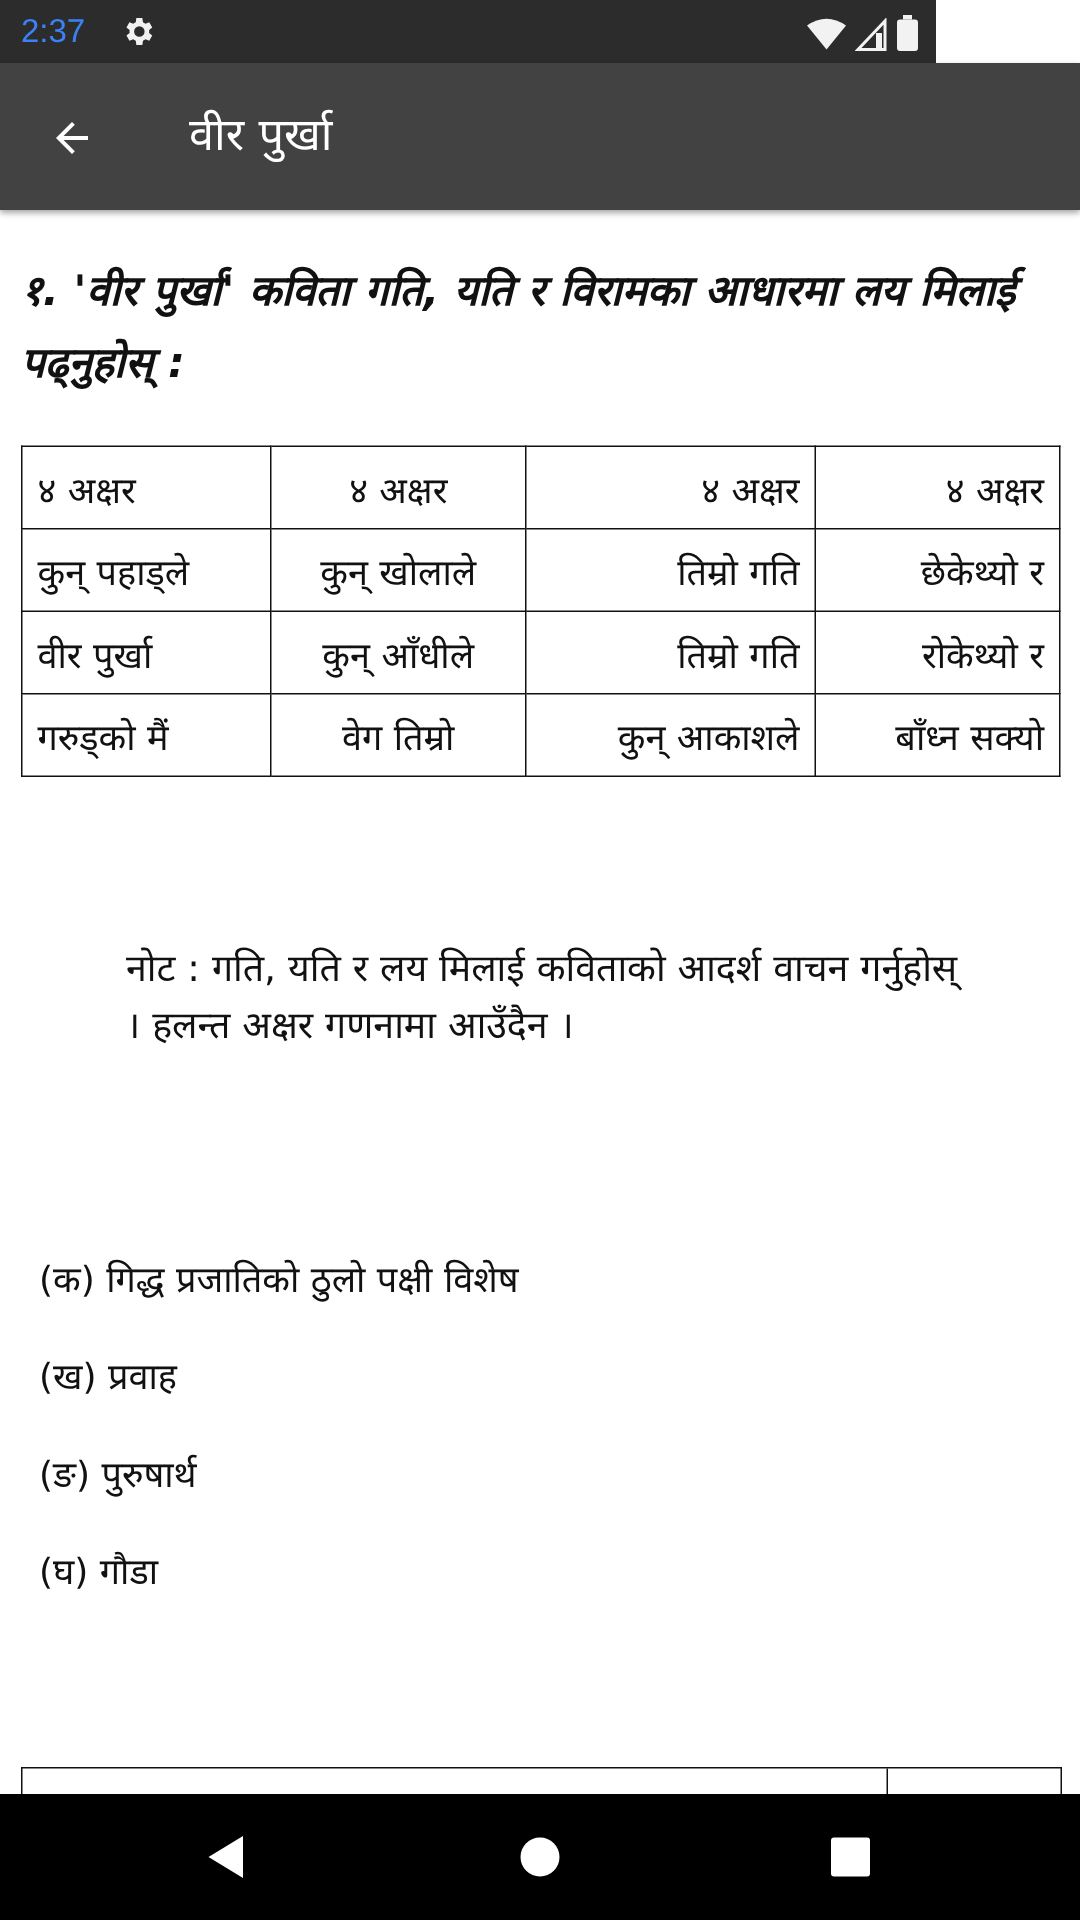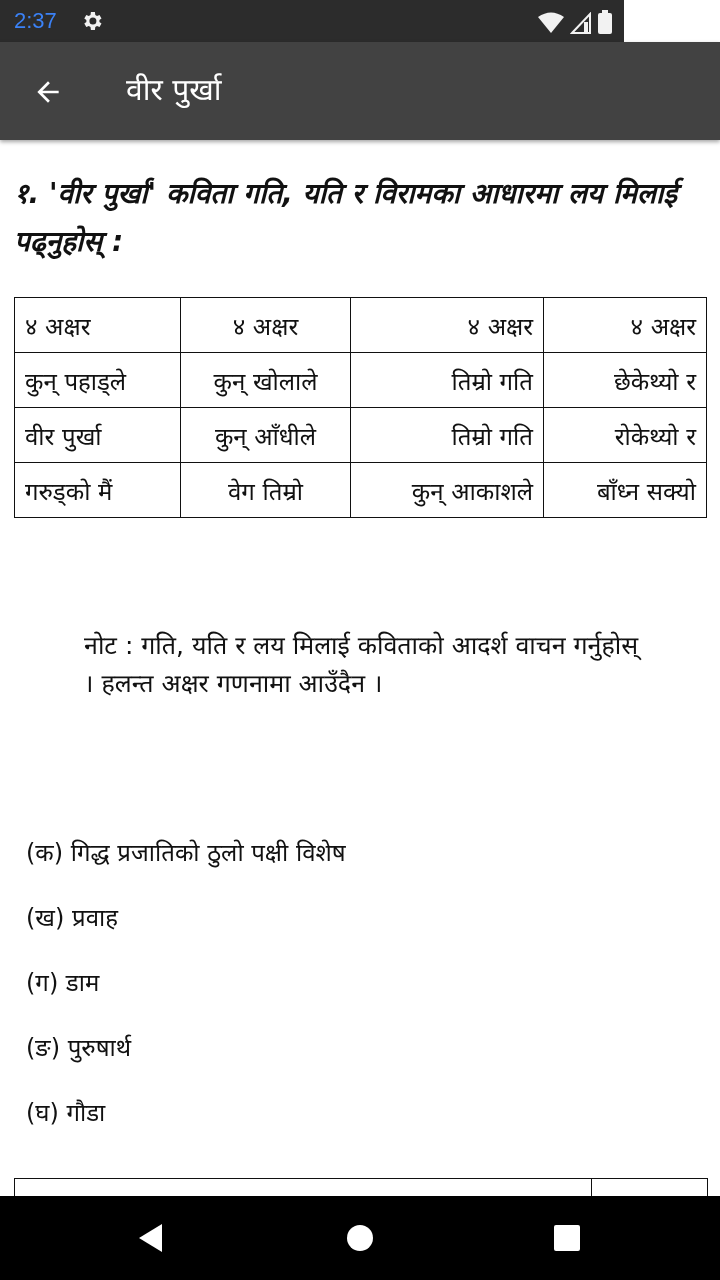--- a/index.html
+++ b/index.html
@@ -94,21 +94,20 @@
     </tr>
   </tbody>
     </table>
 
   <p class="note">नोट : गति, यति र लय मिलाई कविताको आदर्श वाचन गर्नुहोस् । हलन्त अक्षर गणनामा आउँदैन ।</p>
 
 
   <ul class="opt-list">
     <li>(क) गिद्ध प्रजातिको ठुलो पक्षी विशेष</li>
     <li>(ख) प्रवाह</li>
-    <li>(ग) डाम</li>
     <li>(ङ) पुरुषार्थ</li>
     <li>(घ) गौडा</li>
   </ul>
 
   <div class="bottom-table">
     <div class="div"></div>
   </div>
 </div>
 
 <div class="nav-bar">

